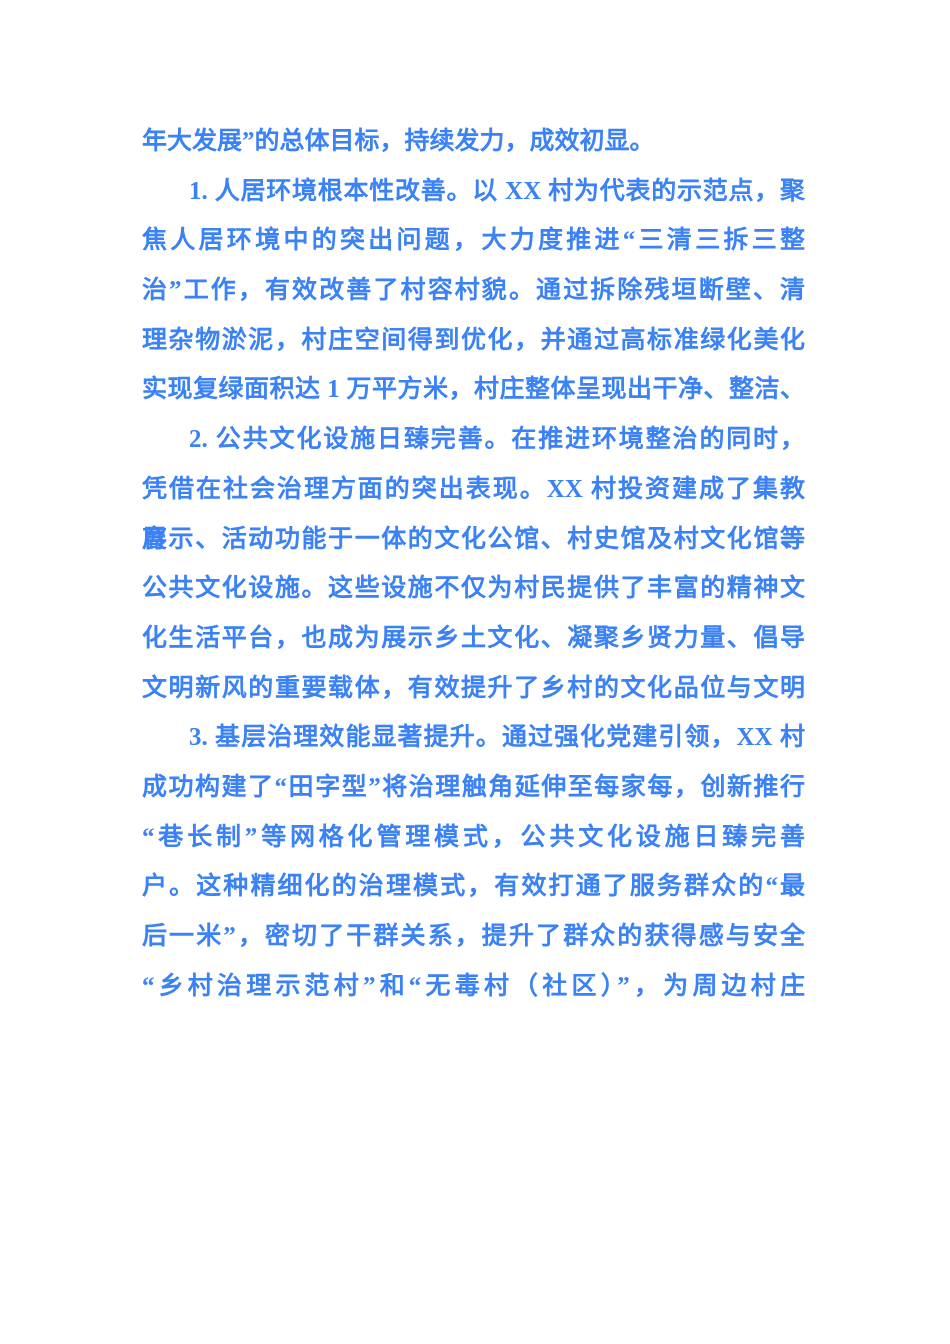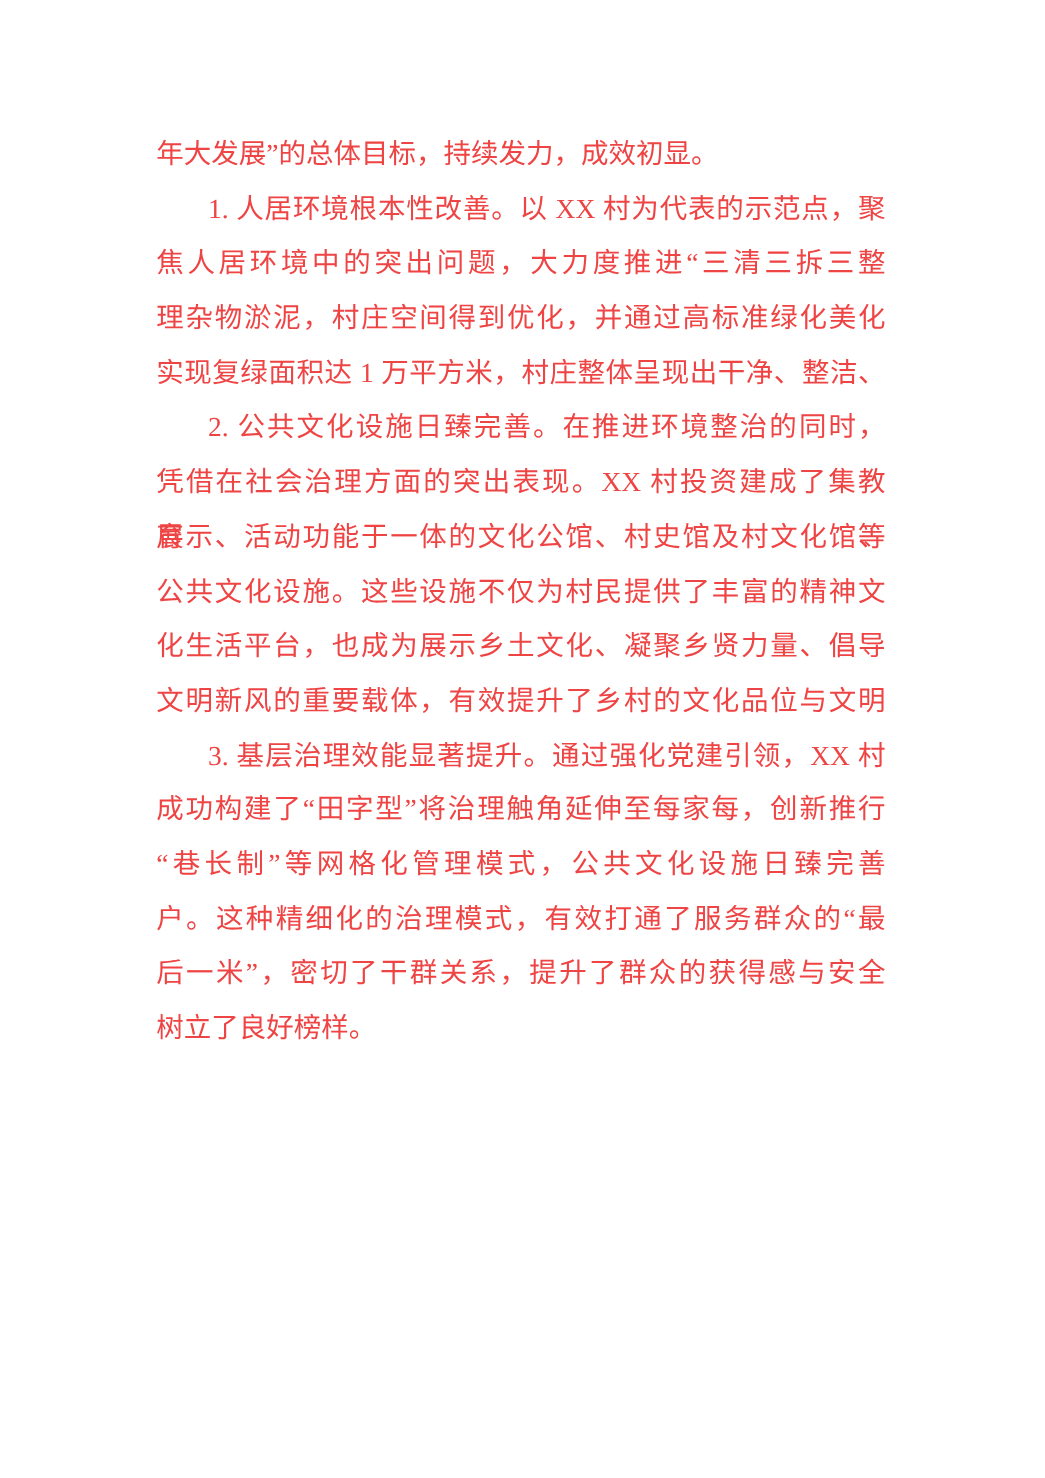--- a/index.html
+++ b/index.html
@@ -20,22 +20,22 @@
     box-sizing: border-box;
   }
   .doc {
     position: absolute;
     left: 142px;
     top: 116px;
     width: 663px;
     font-family: "Liberation Serif", "DejaVu Serif", serif;
     font-size: 25px;
     line-height: 49.7px;
-    color: #ef4444;
-    font-weight: 400;
+    color: #3b82f6;
+    font-weight: 700;
   }
   
   .line {
     margin: 0;
     padding: 0;
     height: 49.7px;
     text-align: justify;
     text-align-last: justify;
     text-justify: inter-character;
     white-space: normal;
@@ -51,28 +51,29 @@
   }
 </style>
 </head>
 <body>
 
 <div class="page">
   <div class="doc">
     <p class="line end">年大发展”的总体目标，持续发力，成效初显。</p>
     <p class="line num">1. 人居环境根本性改善。以 XX 村为代表的示范点，聚</p>
     <p class="line">焦人居环境中的突出问题，大力度推进“三清三拆三整</p>
+    <p class="line">治”工作，有效改善了村容村貌。通过拆除残垣断壁、清</p>
     <p class="line">理杂物淤泥，村庄空间得到优化，并通过高标准绿化美化</p>
     <p class="line">实现复绿面积达 1 万平方米，村庄整体呈现出干净、整洁、</p>
     <p class="line num">2. 公共文化设施日臻完善。在推进环境整治的同时，</p>
     <p class="line">凭借在社会治理方面的突出表现。XX 村投资建成了集教育、</p>
     <p class="line">展示、活动功能于一体的文化公馆、村史馆及村文化馆等</p>
     <p class="line">公共文化设施。这些设施不仅为村民提供了丰富的精神文</p>
     <p class="line">化生活平台，也成为展示乡土文化、凝聚乡贤力量、倡导</p>
     <p class="line">文明新风的重要载体，有效提升了乡村的文化品位与文明</p>
     <p class="line num">3. 基层治理效能显著提升。通过强化党建引领，XX 村</p>
     <p class="line">成功构建了“田字型”将治理触角延伸至每家每，创新推行</p>
     <p class="line">“巷长制”等网格化管理模式，公共文化设施日臻完善</p>
     <p class="line">户。这种精细化的治理模式，有效打通了服务群众的“最</p>
     <p class="line">后一米”，密切了干群关系，提升了群众的获得感与安全</p>
-    <p class="line end">树立了良好榜样。</p>
+    <p class="line">“乡村治理示范村”和“无毒村（社区）”，为周边村庄</p>
   </div>
 </div>
 
 </body></html>

